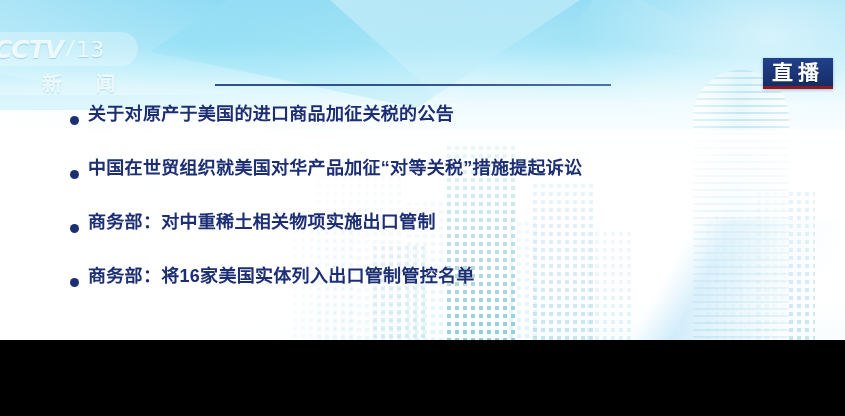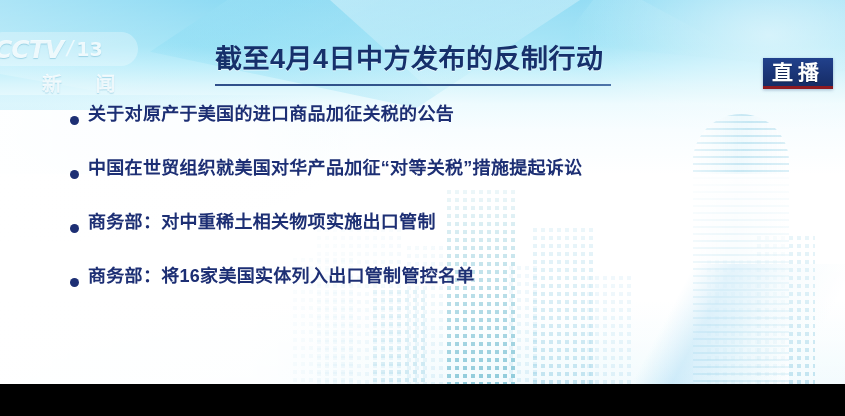--- a/index.html
+++ b/index.html
@@ -4,21 +4,21 @@
 <title>CCTV-13 News Graphic</title>
 <style>
   html, body {
     margin: 0;
     padding: 0;
     background: #000;
   }
   #screen {
     position: relative;
     width: 845px;
-    height: 384px;
+    height: 340px;
     overflow: hidden;
     font-family: "Liberation Sans", "DejaVu Sans", sans-serif;
     background: #ec4899;
     user-select: none;
   }
 
   
   .bg-base {
     position: absolute;
     inset: 0;
@@ -159,22 +159,22 @@
   }
   .logo-slash {
     color: rgba(255,255,255,.85);
     font-size: 22px;
     font-weight: 300;
     margin: 0 3px 0 4px;
     transform: skewX(-12deg);
   }
   .logo-13 {
     font-family: "DejaVu Sans", sans-serif;
-    font-weight: 700;
-    font-size: 19px;
+    font-weight: 400;
+    font-size: 22px;
     color: rgba(255,255,255,.95);
     text-shadow: 0 1px 1px rgba(90,170,200,.5);
   }
   .logo-sub {
     position: absolute;
     left: 42px; top: 68px;
     font-size: 20px;
     letter-spacing: 14px;
     color: rgba(255,255,255,.78);
     font-weight: 700;
@@ -285,21 +285,20 @@
     <span class="logo-cctv">CCTV</span>
     <span class="logo-slash">/</span>
     <span class="logo-13">13</span>
   </div>
   <div class="logo-sub">新 闻</div>
 
   <div class="live-badge">
     <span>直播</span>
   </div>
 
-  <div class="headline">截至4月4日中方发布的反制行动</div>
   <div class="headline-rule"></div>
 
   <div class="bullets">
     <div class="bullet-row">
       <div class="dot"></div>
       <div class="bullet-text">关于对原产于美国的进口商品加征关税的公告</div>
     </div>
     <div class="bullet-row">
       <div class="dot"></div>
       <div class="bullet-text">中国在世贸组织就美国对华产品加征“对等关税”措施提起诉讼</div>

